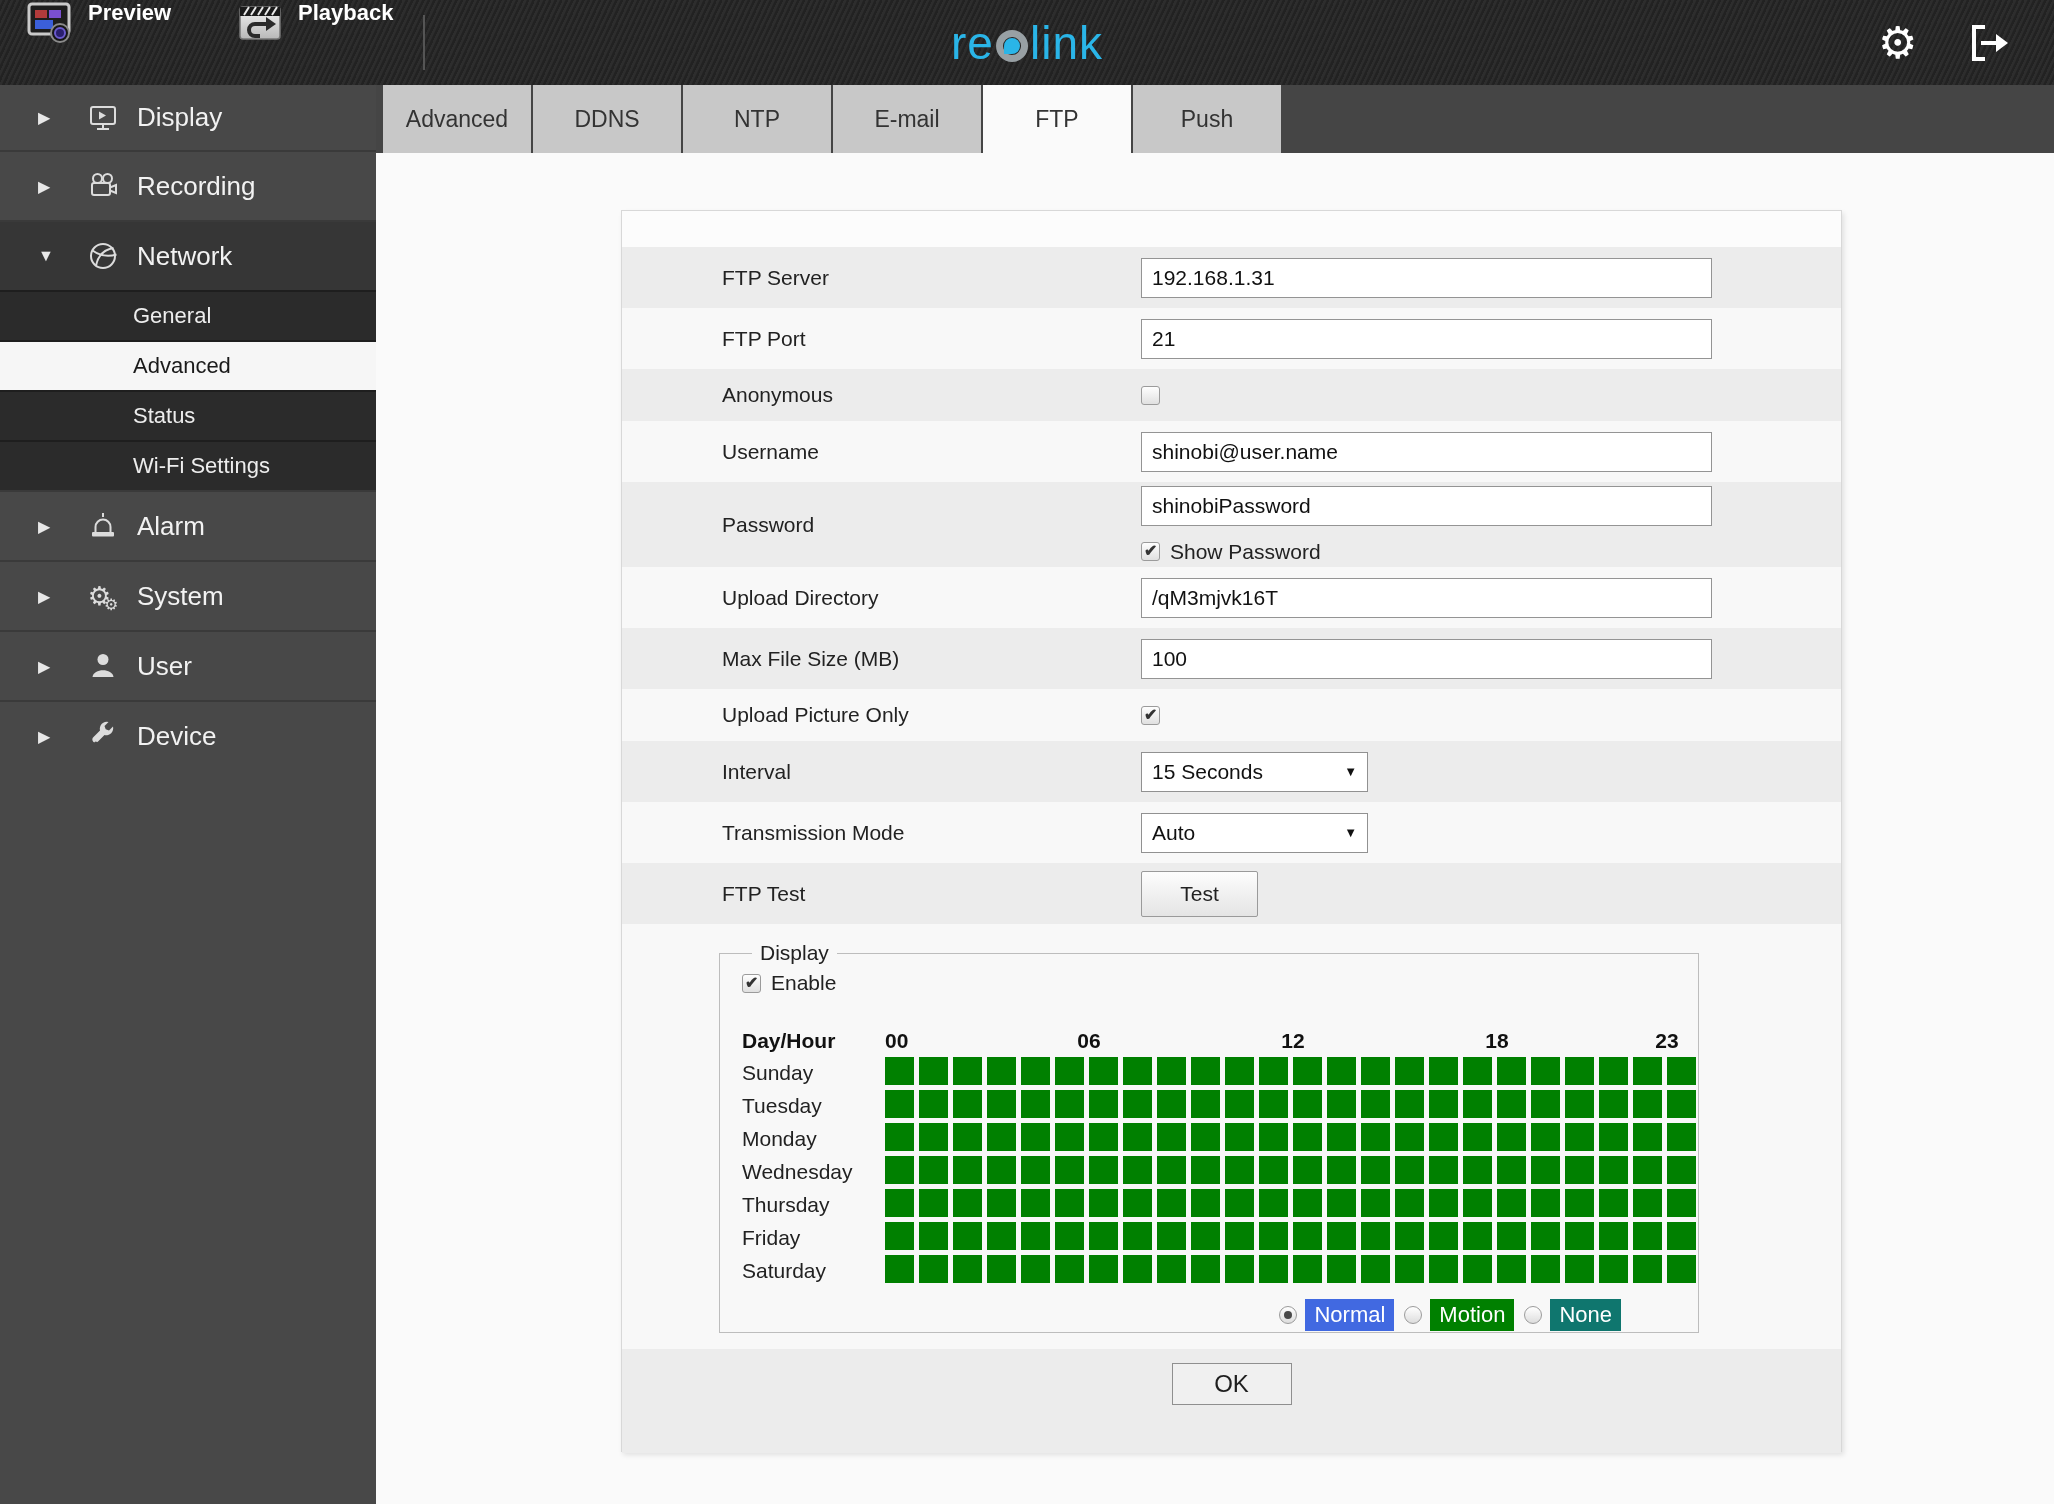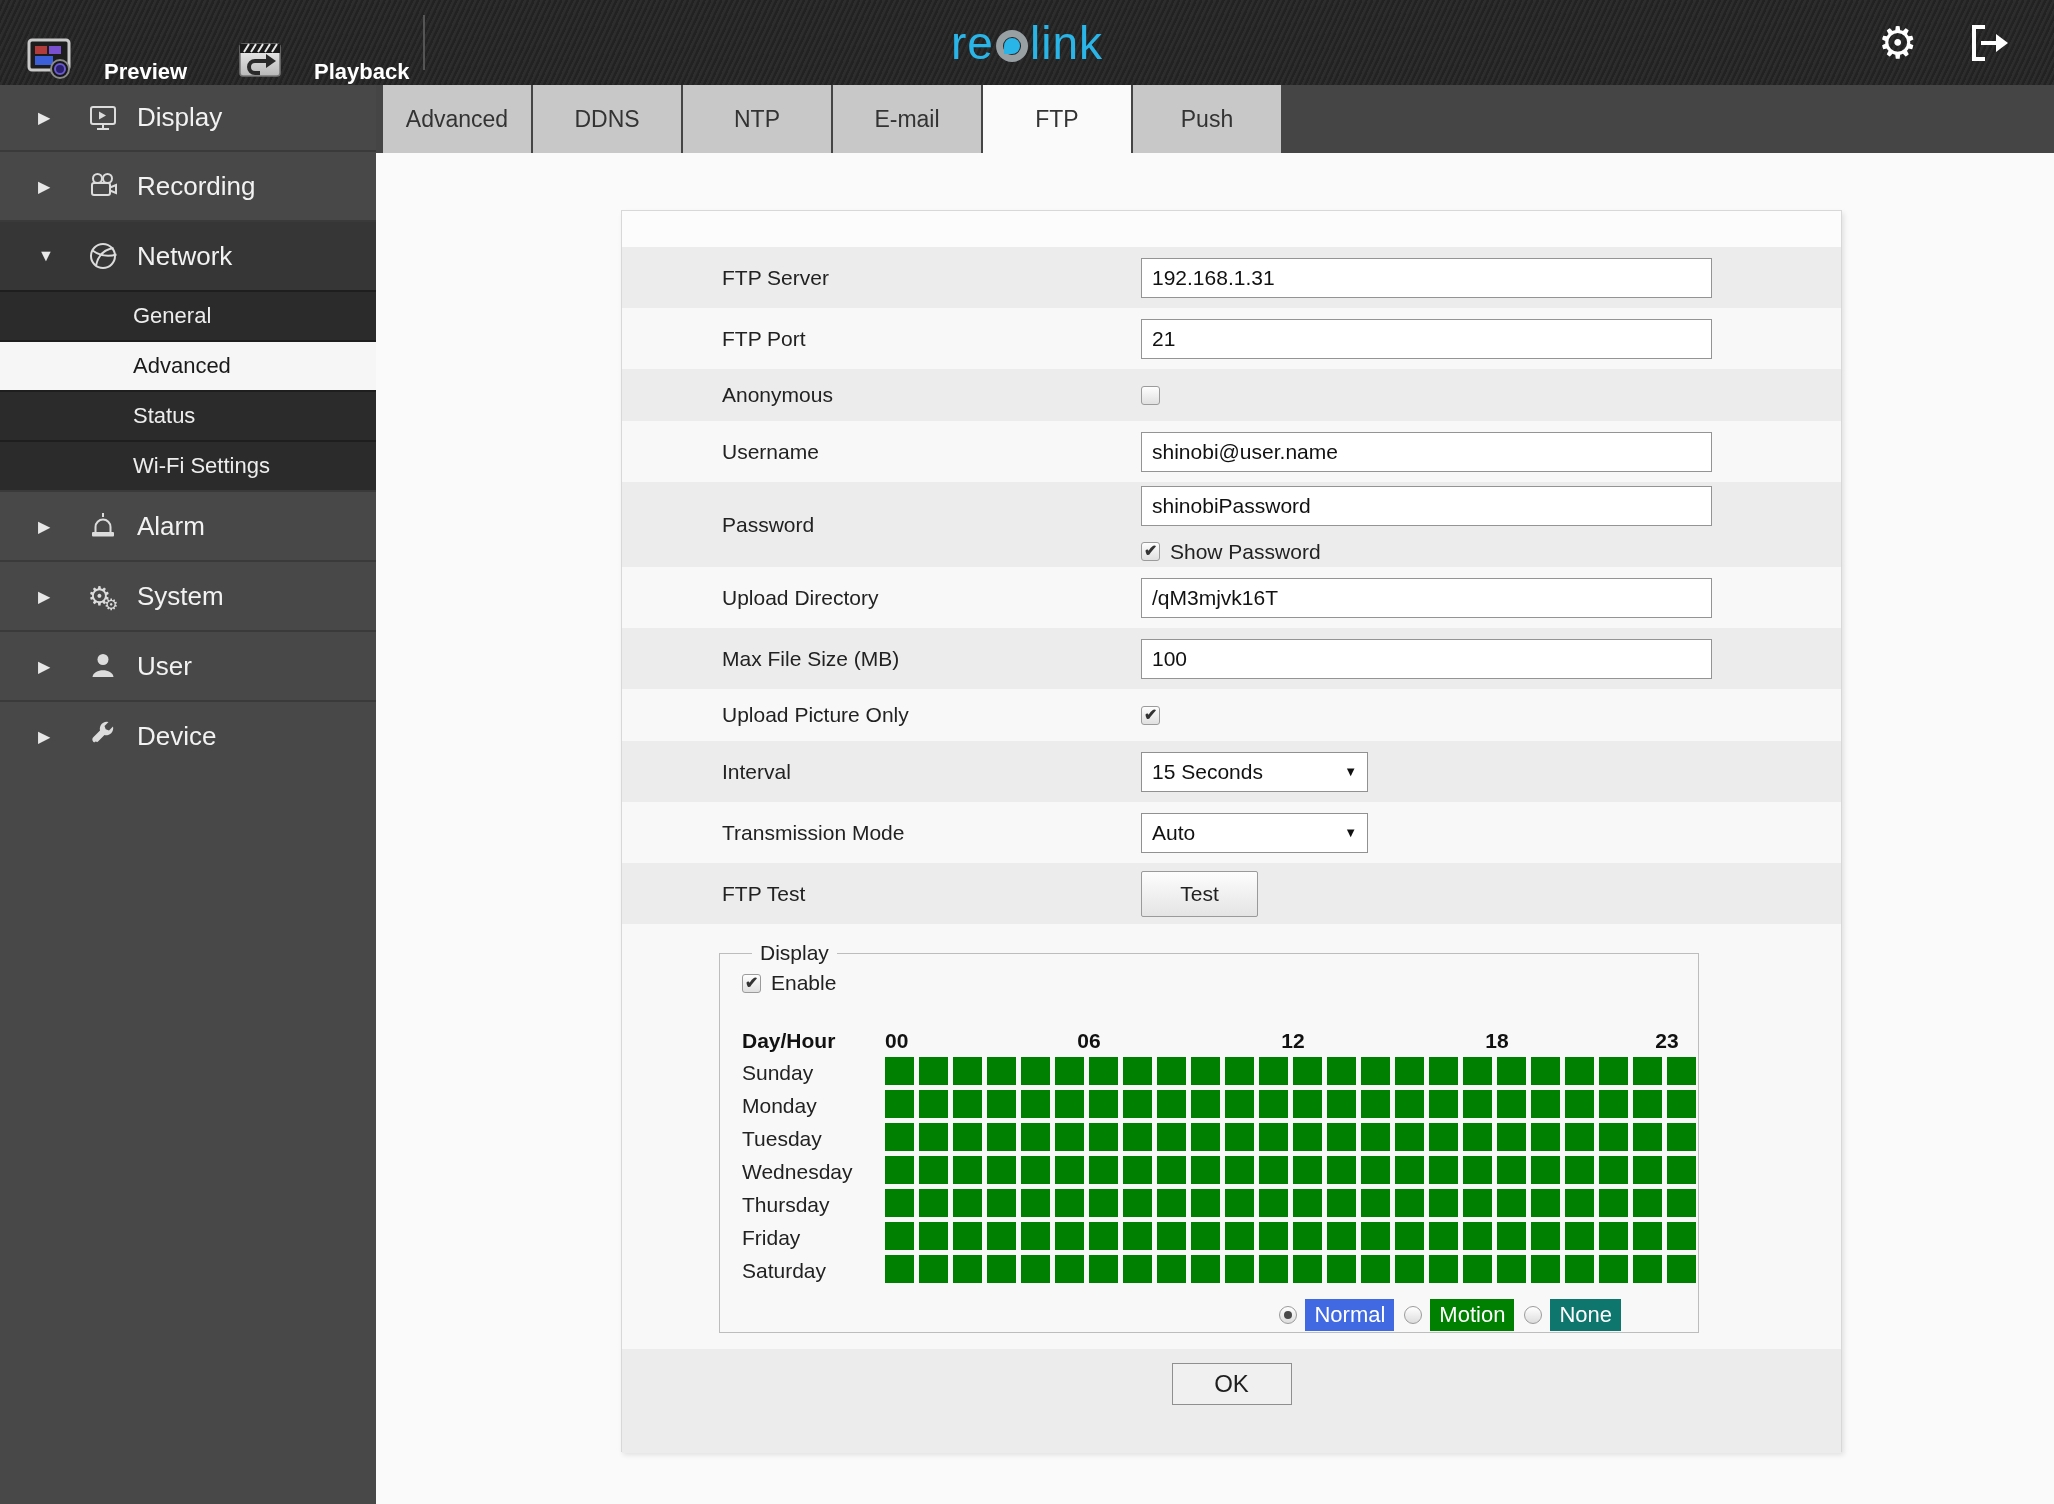--- a/index.html
+++ b/index.html
@@ -4,21 +4,21 @@
 <style>
   * { box-sizing: border-box; }
   html,body { margin:0; padding:0; background:#fafafa; font-family:"Liberation Sans", sans-serif; }
   .app { position:relative; width:2054px; height:1504px; overflow:hidden; background:#fafafa; }
 
   
   .topbar {
     position:absolute; left:0; top:0; width:2054px; height:85px;
     background:repeating-linear-gradient(115deg,#2d2d2d 0px,#2d2d2d 2px,#222 3px,#222 5px);
   }
-  .nav-item { position:absolute; top:0; height:85px; display:flex; align-items:flex-end; gap:32px; cursor:pointer; }
+  .nav-item { position:absolute; top:0; height:85px; display:flex; align-items:flex-start; gap:16px; cursor:pointer; }
   .nav-label { color:#fff; font-size:22px; font-weight:bold; }
   .nav-sep { position:absolute; left:423px; top:15px; width:2px; height:55px; background:#555; }
   .logo { position:absolute; left:50%; top:0; transform:translateX(-50%); height:85px; display:flex; align-items:center; font-size:46px; color:#2ab5e8; letter-spacing:1px; }
   .logo-o { display:inline-block; width:32px; height:32px; border:7px solid #98a0a4; border-radius:50%; position:relative; margin:0 2px; top:3px; }
   .logo-drop { position:absolute; left:1px; bottom:1px; width:16px; height:16px; background:#2ab5e8; border-radius:50% 50% 50% 0; }
   .gear-btn { position:absolute; left:1878px; top:0; height:85px; display:flex; align-items:center; color:#fff; font-size:44px; cursor:pointer; }
   .logout-btn { position:absolute; left:1968px; top:24px; cursor:pointer; }
 
   
   .tabbar { position:absolute; left:376px; top:85px; width:1678px; height:68px; background:#454545; display:flex; padding-left:7px; gap:2px; }
@@ -363,48 +363,48 @@
                 <span class="cell" style="background:#008000;"></span>
                 <span class="cell" style="background:#008000;"></span>
                 <span class="cell" style="background:#008000;"></span>
                 <span class="cell" style="background:#008000;"></span>
                 <span class="cell" style="background:#008000;"></span>
                 <span class="cell" style="background:#008000;"></span>
                 <span class="cell" style="background:#008000;"></span>
                 <span class="cell" style="background:#008000;"></span>
               </div>
               <div class="gridrow">
+                <span class="daylab">Tuesday</span>
+                <span class="cell" style="background:#008000;"></span>
+                <span class="cell" style="background:#008000;"></span>
+                <span class="cell" style="background:#008000;"></span>
+                <span class="cell" style="background:#008000;"></span>
+                <span class="cell" style="background:#008000;"></span>
+                <span class="cell" style="background:#008000;"></span>
+                <span class="cell" style="background:#008000;"></span>
+                <span class="cell" style="background:#008000;"></span>
+                <span class="cell" style="background:#008000;"></span>
+                <span class="cell" style="background:#008000;"></span>
+                <span class="cell" style="background:#008000;"></span>
+                <span class="cell" style="background:#008000;"></span>
+                <span class="cell" style="background:#008000;"></span>
+                <span class="cell" style="background:#008000;"></span>
+                <span class="cell" style="background:#008000;"></span>
+                <span class="cell" style="background:#008000;"></span>
+                <span class="cell" style="background:#008000;"></span>
+                <span class="cell" style="background:#008000;"></span>
+                <span class="cell" style="background:#008000;"></span>
+                <span class="cell" style="background:#008000;"></span>
+                <span class="cell" style="background:#008000;"></span>
+                <span class="cell" style="background:#008000;"></span>
+                <span class="cell" style="background:#008000;"></span>
+                <span class="cell" style="background:#008000;"></span>
+              </div>
+              <div class="gridrow">
                 <span class="daylab">Monday</span>
-                <span class="cell" style="background:#008000;"></span>
-                <span class="cell" style="background:#008000;"></span>
-                <span class="cell" style="background:#008000;"></span>
-                <span class="cell" style="background:#008000;"></span>
-                <span class="cell" style="background:#008000;"></span>
-                <span class="cell" style="background:#008000;"></span>
-                <span class="cell" style="background:#008000;"></span>
-                <span class="cell" style="background:#008000;"></span>
-                <span class="cell" style="background:#008000;"></span>
-                <span class="cell" style="background:#008000;"></span>
-                <span class="cell" style="background:#008000;"></span>
-                <span class="cell" style="background:#008000;"></span>
-                <span class="cell" style="background:#008000;"></span>
-                <span class="cell" style="background:#008000;"></span>
-                <span class="cell" style="background:#008000;"></span>
-                <span class="cell" style="background:#008000;"></span>
-                <span class="cell" style="background:#008000;"></span>
-                <span class="cell" style="background:#008000;"></span>
-                <span class="cell" style="background:#008000;"></span>
-                <span class="cell" style="background:#008000;"></span>
-                <span class="cell" style="background:#008000;"></span>
-                <span class="cell" style="background:#008000;"></span>
-                <span class="cell" style="background:#008000;"></span>
-                <span class="cell" style="background:#008000;"></span>
-              </div>
-              <div class="gridrow">
-                <span class="daylab">Tuesday</span>
                 <span class="cell" style="background:#008000;"></span>
                 <span class="cell" style="background:#008000;"></span>
                 <span class="cell" style="background:#008000;"></span>
                 <span class="cell" style="background:#008000;"></span>
                 <span class="cell" style="background:#008000;"></span>
                 <span class="cell" style="background:#008000;"></span>
                 <span class="cell" style="background:#008000;"></span>
                 <span class="cell" style="background:#008000;"></span>
                 <span class="cell" style="background:#008000;"></span>
                 <span class="cell" style="background:#008000;"></span>

